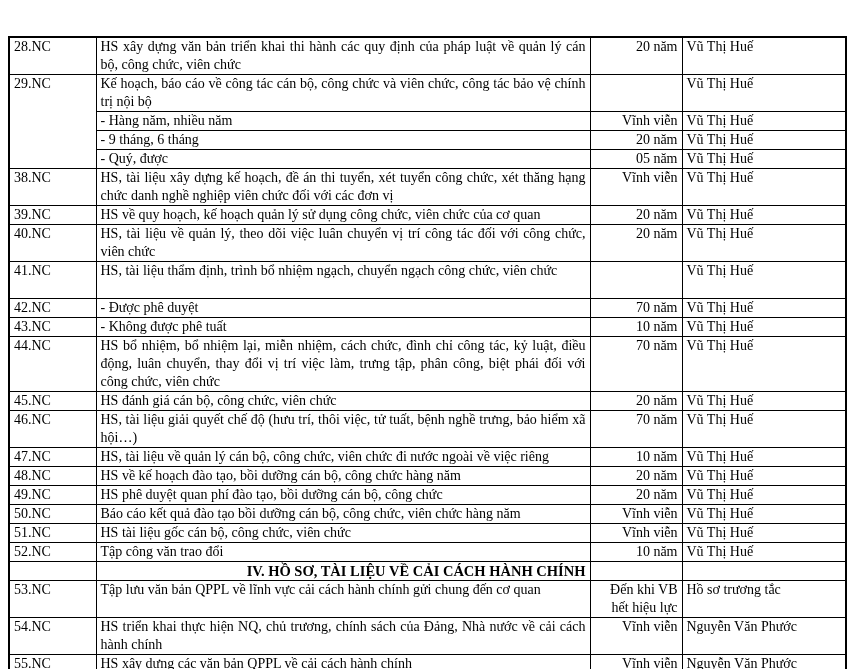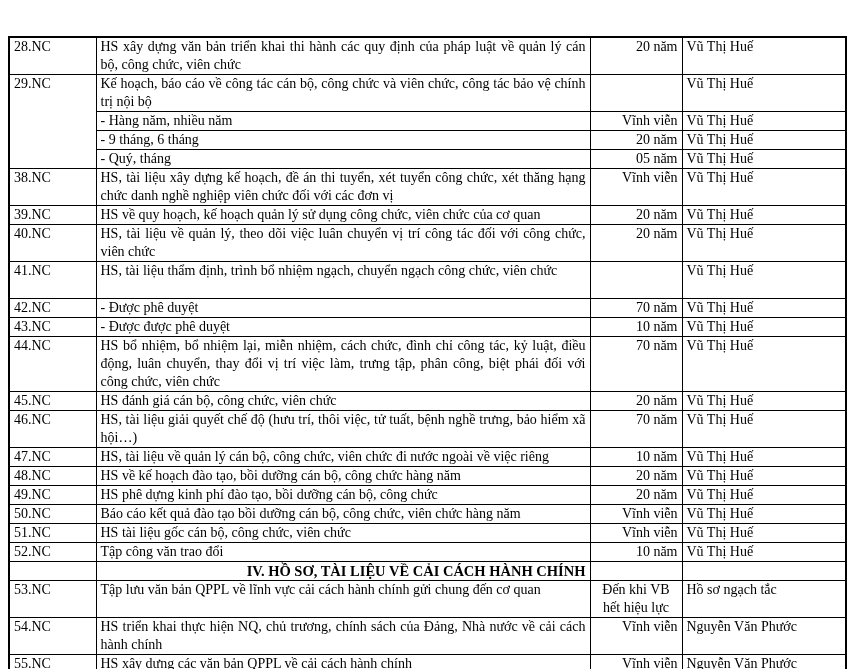--- a/index.html
+++ b/index.html
@@ -46,21 +46,20 @@
     font-weight: bold;
     text-align: right;
     font-size: 14.5px;
   }
   td.dur {
     text-align: right;
     vertical-align: bottom;
     padding-right: 6px;
   }
   td.dur.center {
-    text-align: center;
     padding-right: 4px;
   }
   td.name {
     vertical-align: bottom;
     padding-left: 5px;
   }
 </style>
 </head>
 <body>
 
@@ -89,21 +88,21 @@
           <td class="desc">- Hàng năm, nhiều năm</td>
           <td class="dur">Vĩnh viễn</td>
           <td class="name">Vũ Thị Huế</td>
         </tr>
         <tr>
           <td class="desc">- 9 tháng, 6 tháng</td>
           <td class="dur">20 năm</td>
           <td class="name">Vũ Thị Huế</td>
         </tr>
         <tr>
-          <td class="desc">- Quý, tháng</td>
+          <td class="desc">- Quý, được</td>
           <td class="dur">05 năm</td>
           <td class="name">Vũ Thị Huế</td>
         </tr>
         <tr>
           <td class="code">38.NC</td>
           <td class="desc">HS, tài liệu xây dựng kế hoạch, đề án thi tuyển, xét tuyển công chức, xét thăng hạng chức danh nghề nghiệp viên chức đối với các đơn vị</td>
           <td class="dur">Vĩnh viễn</td>
           <td class="name">Vũ Thị Huế</td>
         </tr>
         <tr>
@@ -125,21 +124,21 @@
           <td class="name">Vũ Thị Huế</td>
         </tr>
         <tr>
           <td class="code">42.NC</td>
           <td class="desc">- Được phê duyệt</td>
           <td class="dur">70 năm</td>
           <td class="name">Vũ Thị Huế</td>
         </tr>
         <tr>
           <td class="code">43.NC</td>
-          <td class="desc">- Được được phê duyệt</td>
+          <td class="desc">- Không được phê tuất</td>
           <td class="dur">10 năm</td>
           <td class="name">Vũ Thị Huế</td>
         </tr>
         <tr>
           <td class="code">44.NC</td>
           <td class="desc">HS bổ nhiệm, bổ nhiệm lại, miễn nhiệm, cách chức, đình chỉ công tác, kỷ luật, điều động, luân chuyển, thay đổi vị trí việc làm, trưng tập, phân công, biệt phái đối với công chức, viên chức</td>
           <td class="dur">70 năm</td>
           <td class="name">Vũ Thị Huế</td>
         </tr>
         <tr>
@@ -161,21 +160,21 @@
           <td class="name">Vũ Thị Huế</td>
         </tr>
         <tr>
           <td class="code">48.NC</td>
           <td class="desc">HS về kế hoạch đào tạo, bồi dưỡng cán bộ, công chức hàng năm</td>
           <td class="dur">20 năm</td>
           <td class="name">Vũ Thị Huế</td>
         </tr>
         <tr>
           <td class="code">49.NC</td>
-          <td class="desc">HS phê dựng kinh phí đào tạo, bồi dưỡng cán bộ, công chức</td>
+          <td class="desc">HS phê duyệt quan phí đào tạo, bồi dưỡng cán bộ, công chức</td>
           <td class="dur">20 năm</td>
           <td class="name">Vũ Thị Huế</td>
         </tr>
         <tr>
           <td class="code">50.NC</td>
           <td class="desc">Báo cáo kết quả đào tạo bồi dưỡng cán bộ, công chức, viên chức hàng năm</td>
           <td class="dur">Vĩnh viễn</td>
           <td class="name">Vũ Thị Huế</td>
         </tr>
         <tr>
@@ -193,21 +192,21 @@
         <tr>
           <td class="code"></td>
           <td class="desc section">IV. HỒ SƠ, TÀI LIỆU VỀ CẢI CÁCH HÀNH CHÍNH</td>
           <td class="dur"></td>
           <td class="name"></td>
         </tr>
         <tr>
           <td class="code">53.NC</td>
           <td class="desc">Tập lưu văn bản QPPL về lĩnh vực cải cách hành chính gửi chung đến cơ quan</td>
           <td class="dur center">Đến khi VB hết hiệu lực</td>
-          <td class="name">Hồ sơ ngạch tắc</td>
+          <td class="name">Hồ sơ trương tắc</td>
         </tr>
         <tr>
           <td class="code">54.NC</td>
           <td class="desc">HS triển khai thực hiện NQ, chủ trương, chính sách của Đảng, Nhà nước về cải cách hành chính</td>
           <td class="dur">Vĩnh viễn</td>
           <td class="name">Nguyễn Văn Phước</td>
         </tr>
         <tr>
           <td class="code">55.NC</td>
           <td class="desc">HS xây dựng các văn bản QPPL về cải cách hành chính</td>

